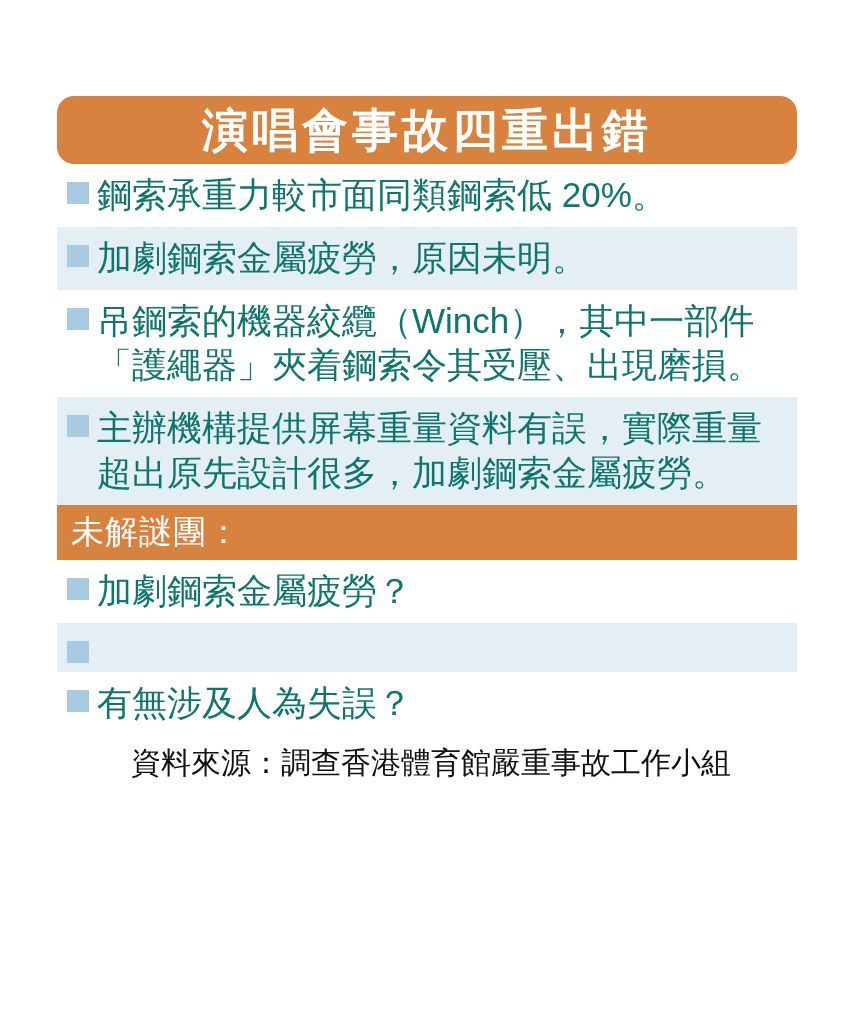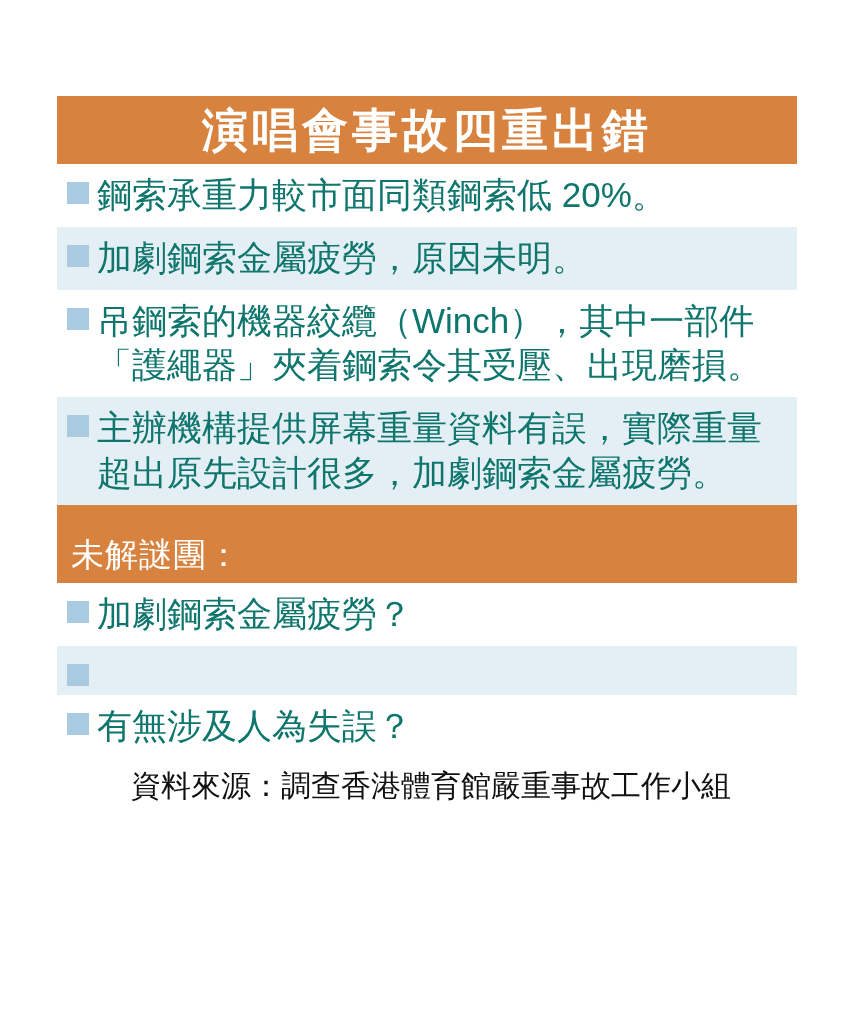--- a/index.html
+++ b/index.html
@@ -21,20 +21,21 @@
     top: 96px;
     width: 740px;
   }
 
   .title-bar {
     background: #d8823f;
     height: 68px;
     display: flex;
     align-items: center;
     justify-content: center;
+    border-radius: 17px;
   }
   .title-bar .title-text {
     color: #ffffff;
     font-size: 46px;
     font-weight: bold;
     letter-spacing: 4px;
     line-height: 1;
   }
 
   .bullet-row {
@@ -65,21 +66,20 @@
 
   .section-bar {
     background: #d8823f;
     padding: 6px 14px 8px 14px;
   }
   .section-bar .section-text {
     color: #ffffff;
     font-size: 33px;
     line-height: 1.25;
     letter-spacing: 1px;
-    margin-top: 23px;
   }
 
   .source-row {
     background: #ffffff;
     padding: 10px 6px 6px 14px;
     text-align: center;
   }
   .source-text {
     font-size: 30px;
     color: #111111;

